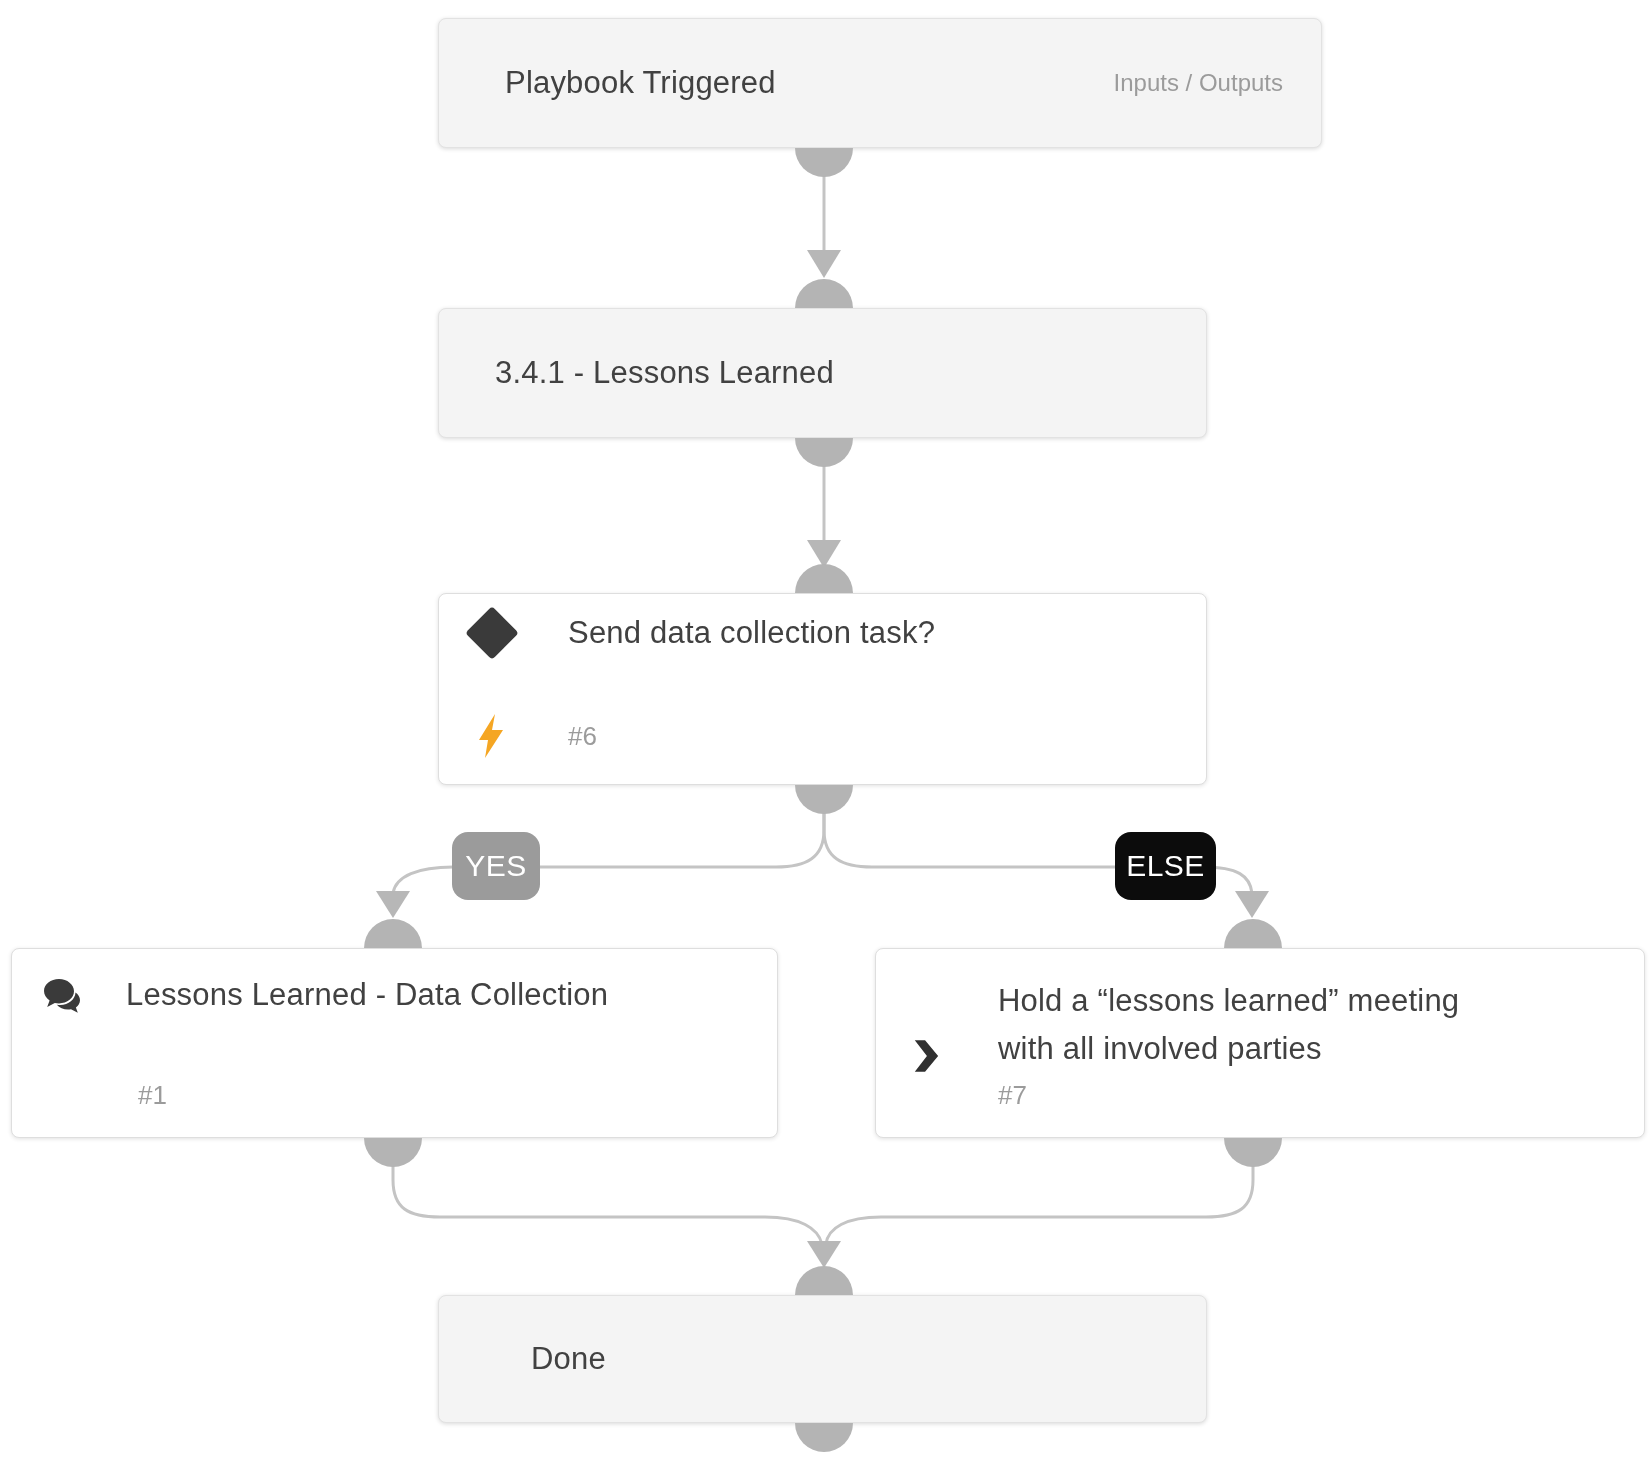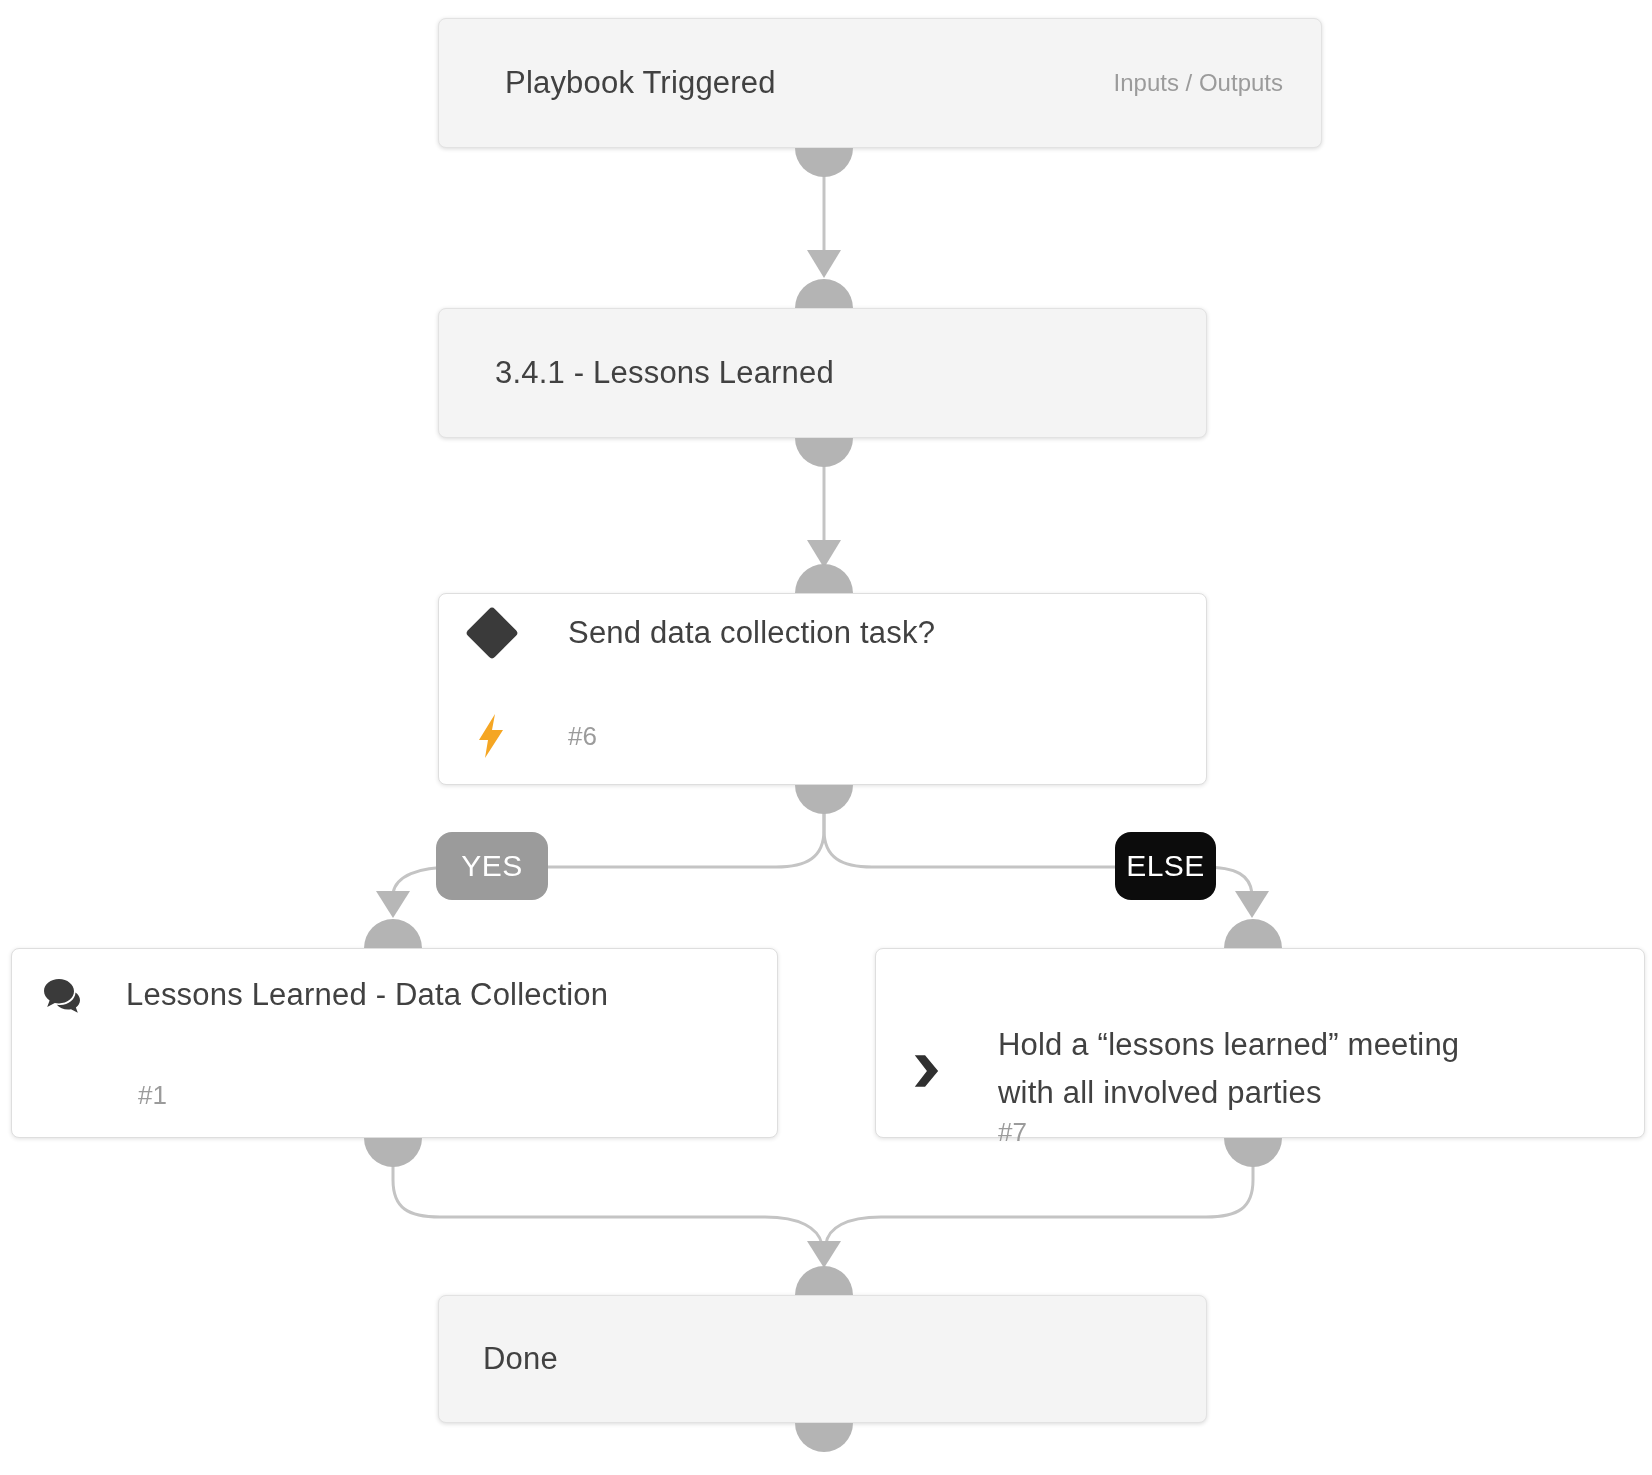--- a/index.html
+++ b/index.html
@@ -92,55 +92,55 @@
     <div class="row">
       <div class="icon-cell">
         <svg width="26" height="44" viewBox="0 0 26 44">
           <polygon points="16,0 0,26 9,26 6,44 24,16 13,16" fill="#f5a623"></polygon>
         </svg>
       </div>
       <span class="num" style="margin-left:56px;">#6</span>
     </div>
   </div>
 
-  <div class="badge yes" style="left:436px;top:832px;width:112px;height:68px;">YES</div>
+  <div class="badge yes" style="left:452px;top:832px;width:88px;height:68px;">YES</div>
   <div class="badge else" style="left:1115px;top:832px;width:101px;height:68px;">ELSE</div>
 
   <div class="node white" style="left:11px;top:948px;width:767px;height:190px;padding:28px 30px 26px 30px;">
     <div class="row">
       <div class="icon-cell">
         <svg width="40" height="36" viewBox="0 0 40 36">
           <path fill="#3a3a3a" d="M17 2C8.7 2 2 7.4 2 14c0 3.8 2.2 7.2 5.6 9.4L5.2 30l7.6-4.1c1.3.3 2.7.5 4.2.5 8.3 0 15-5.4 15-12.1S25.3 2 17 2z"></path>
           <path fill="#3a3a3a" d="M33.5 15.5c2.8 2 4.5 4.7 4.5 7.7 0 2.9-1.6 5.5-4.1 7.4l1.9 5.2-6.8-3.6c-1 .2-2 .3-3 .3-4.6 0-8.7-1.9-11.2-4.8 1.1.2 2.3.3 3.5.3 8.2 0 14.9-5.6 15.2-12.5z"></path>
         </svg>
       </div>
       <span class="title" style="margin-left:44px;">Lessons Learned - Data Collection</span>
     </div>
     <div class="row">
       <div class="icon-cell"></div>
       <span class="num" style="margin-left:56px;">#1</span>
     </div>
   </div>
 
   <div class="node white" style="left:875px;top:948px;width:770px;height:190px;padding:28px 30px 26px 30px;">
-    <div class="row" style="align-items:center;margin-top:44px;">
+    <div class="row" style="align-items:flex-end;">
       <div class="icon-cell" style="padding-top:4px;">
         <svg width="28" height="34" viewBox="0 0 30 34">
           <polygon points="3,0 14,0 28,17 14,34 3,34 16,17" fill="#303030"></polygon>
         </svg>
       </div>
       <span class="title" style="margin-left:52px;max-width:480px;line-height:1.55;">Hold a “lessons learned” meeting with all involved parties</span>
     </div>
     <div class="row">
       <div class="icon-cell"></div>
       <span class="num" style="margin-left:52px;">#7</span>
     </div>
   </div>
 
-  <div class="node gray" style="left:438px;top:1295px;width:769px;height:128px;padding:0 38px 0 44px;">
+  <div class="node gray" style="left:438px;top:1295px;width:769px;height:128px;padding:0 38px 0 92px;">
     <span class="title">Done</span>
   </div>
 
   <div class="dome down" style="left:795px;top:148px;"></div>
   <div class="dome up" style="left:795px;top:279px;"></div>
   <div class="dome down" style="left:795px;top:438px;"></div>
   <div class="dome up" style="left:795px;top:564px;"></div>
   <div class="dome down" style="left:795px;top:785px;"></div>
   <div class="dome up" style="left:364px;top:919px;"></div>
   <div class="dome up" style="left:1224px;top:919px;"></div>

